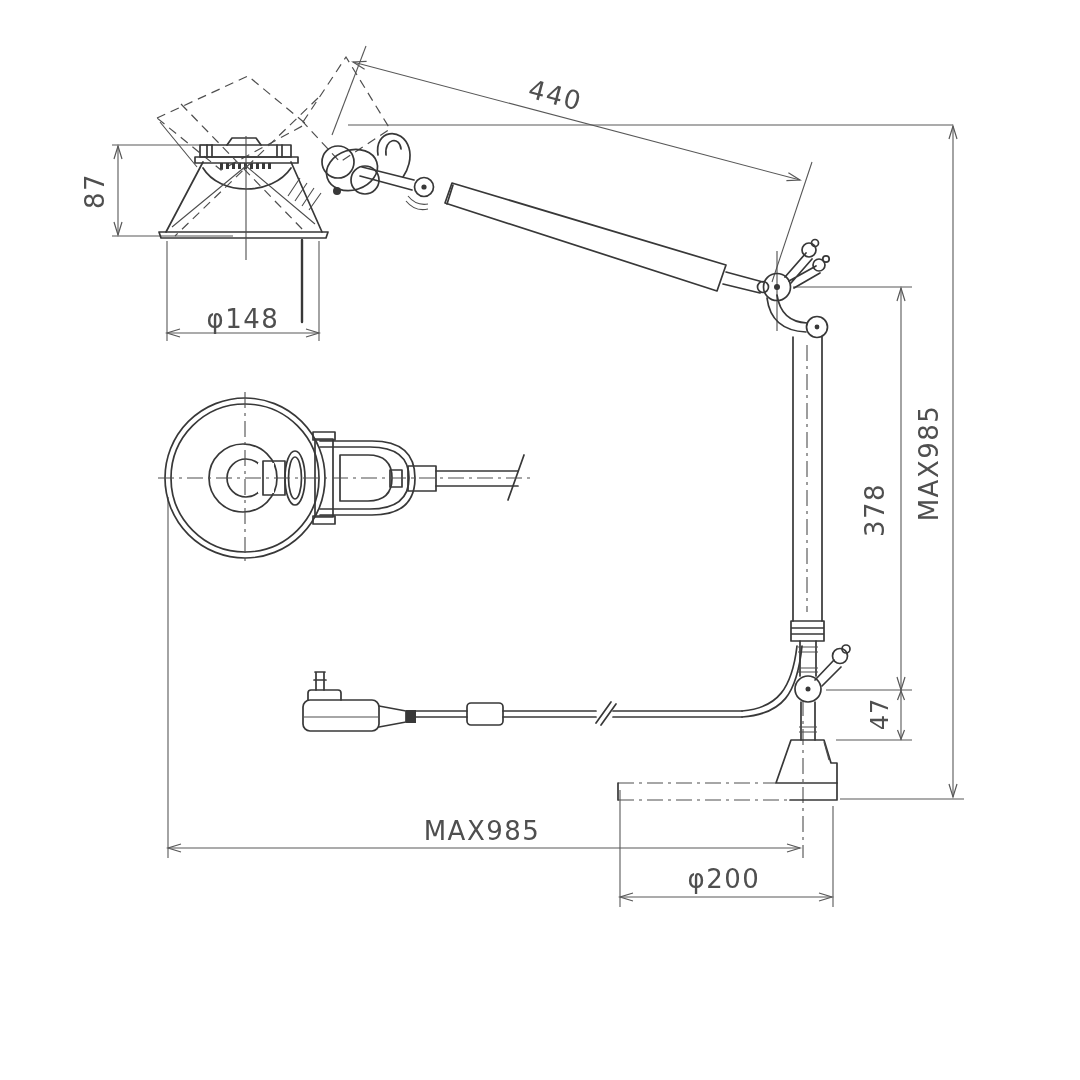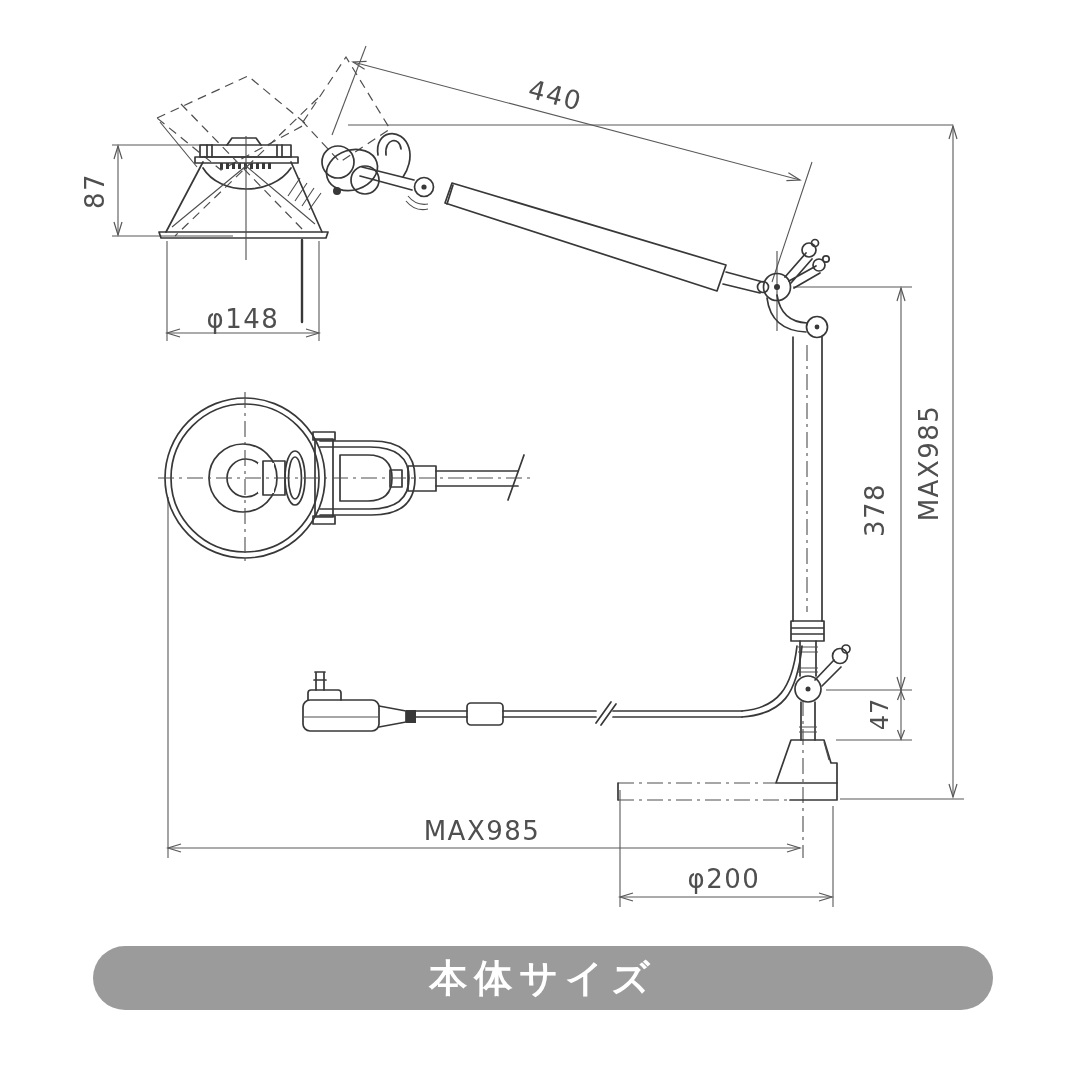--- a/index.html
+++ b/index.html
@@ -201,16 +201,13 @@
       <path class="ln" d="M340 455 H368 Q392 455 392 478 Q392 501 368 501 H340 Z"></path>
       <rect class="ln" x="390" y="470" width="12" height="17"></rect>
       <rect class="ln" x="408" y="466" width="28" height="25"></rect>
       <path class="ln" d="M436 471 H518 M436 486 H518"></path>
       <path class="ln" d="M524 455 L508 500"></path>
       <line class="cdl" x1="158" y1="478" x2="532" y2="478"></line>
       <line class="cdl" x1="245" y1="392" x2="245" y2="566"></line>
     </g>
   </svg>
 
-  <div class="banner" style="background:#9b9b9b;">
-    <span class="banner-label">本体サイズ</span>
-  </div>
 </div>
 
 </body></html>

